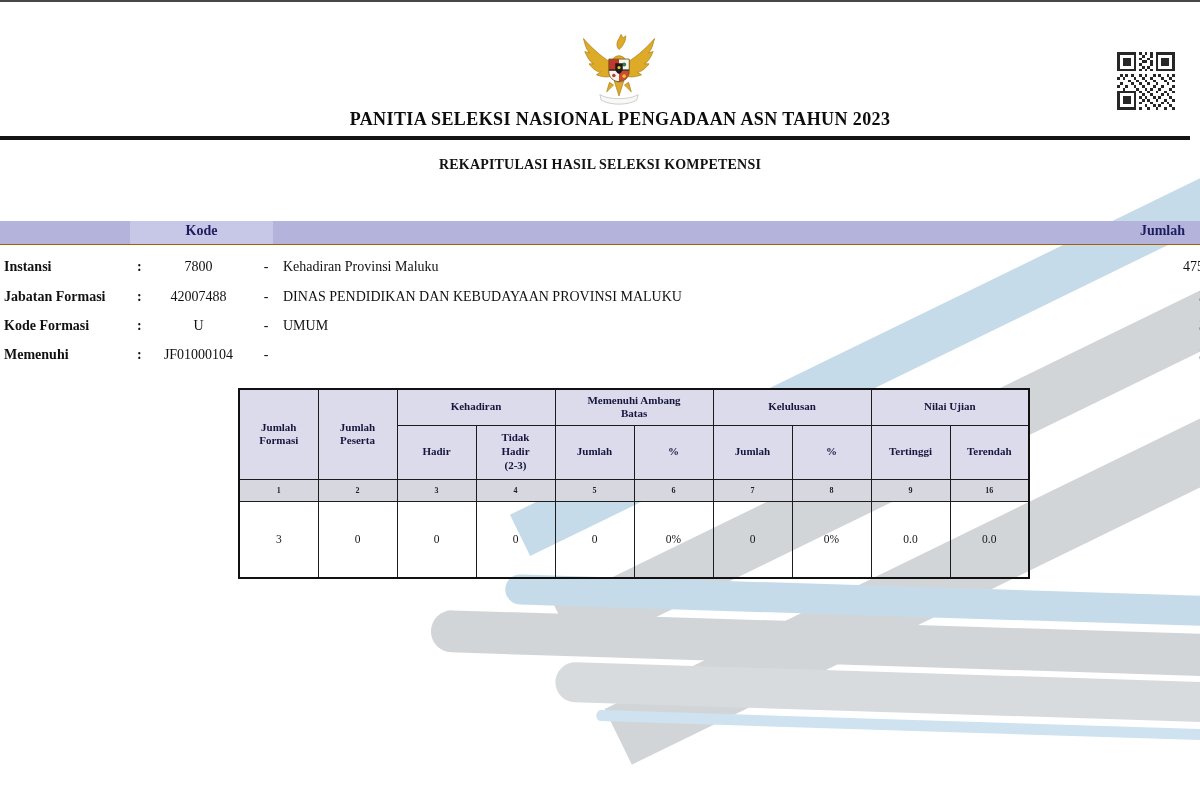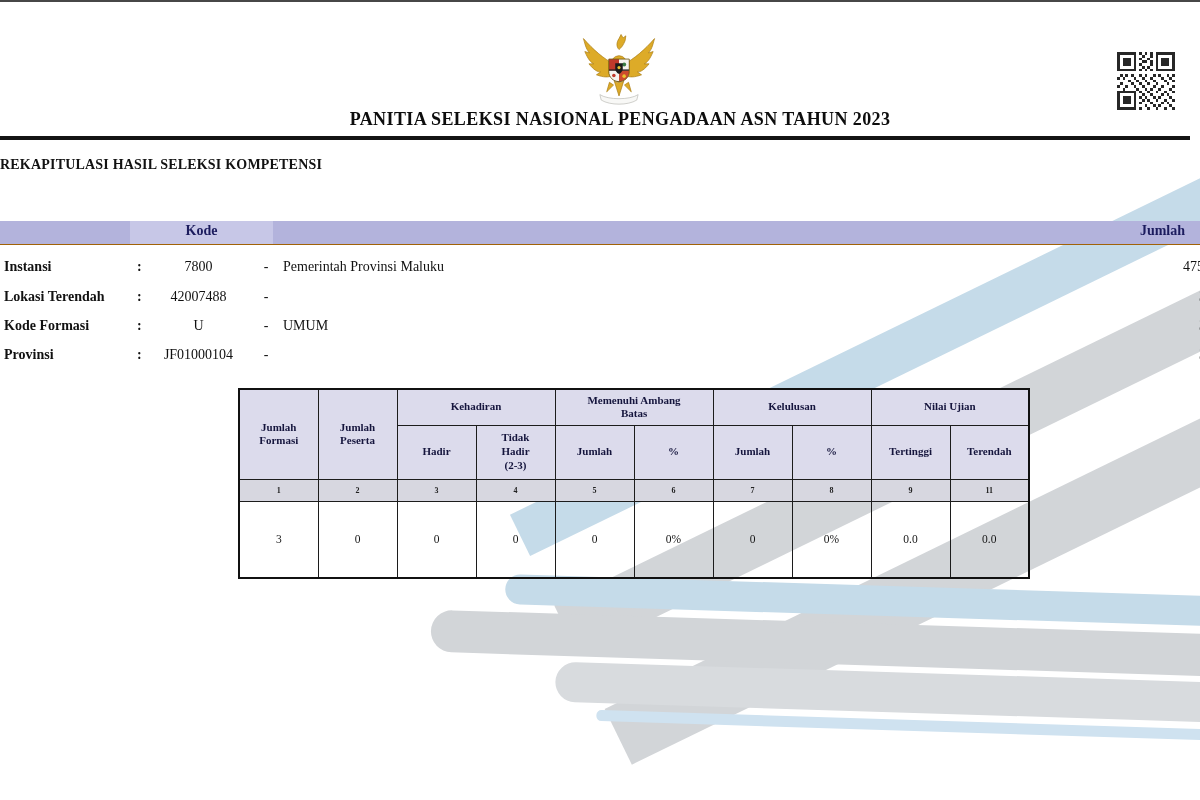--- a/index.html
+++ b/index.html
@@ -12,21 +12,21 @@
 
   
   .emblem{position:absolute;left:578px;top:29px;width:82px;height:82px;}
   .qr{position:absolute;left:1117px;top:52px;width:58px;height:58px;}
   .doc-title{
     position:absolute;left:0;top:109px;width:1200px;text-align:center;
     padding-left:40px;box-sizing:border-box;
     font-size:18px;font-weight:700;letter-spacing:.4px;color:#0d0d0d;
   }
   .rule{position:absolute;left:0;top:136px;width:1190px;height:4px;background:#141414;}
-  .subtitle{position:absolute;left:0;width:1200px;font-weight:700;font-size:14px;color:#121212;letter-spacing:.2px;}
+  .subtitle{position:absolute;left:0;width:1200px;text-align:center;font-weight:700;font-size:14px;color:#121212;letter-spacing:.2px;}
   .subtitle.s1{top:157px;}
   .subtitle.s2{top:174px;}
 
   
   .kode-bar{position:absolute;left:0;top:221px;width:1200px;height:23px;background:#b3b3dc;border-bottom:1px solid #a16207;}
   .kode-bar .light-seg{position:absolute;left:130px;top:0;width:143px;height:23px;background:#c7c7e7;}
   .bar-label{position:absolute;top:2px;font-weight:700;font-size:14px;color:#1c1c5e;}
   .bar-label.kode{left:130px;width:143px;text-align:center;}
   .bar-label.jumlah{right:15px;}
 
@@ -124,40 +124,41 @@
     <div class="light-seg"></div>
     <span class="bar-label kode">Kode</span>
     <span class="bar-label jumlah">Jumlah</span>
   </div>
 
   <div class="info-row" style="top:259px">
     <span class="lbl">Instansi</span>
     <span class="colon">:</span>
     <span class="code">7800</span>
     <span class="sep">-</span>
-    <span class="val">Pemerintah Provinsi Maluku</span>
+    <span class="val">Kehadiran Provinsi Maluku</span>
     <span class="jm" style="right:-4px">475</span>
   </div>
   <div class="info-row" style="top:289px">
-    <span class="lbl">Lokasi Terendah</span>
+    <span class="lbl">Jabatan Formasi</span>
     <span class="colon">:</span>
     <span class="code">42007488</span>
     <span class="sep">-</span>
+    <span class="val">DINAS PENDIDIKAN DAN KEBUDAYAAN PROVINSI MALUKU</span>
     <span class="jm" style="right:-6px">3</span>
   </div>
   <div class="info-row" style="top:318px">
     <span class="lbl">Kode Formasi</span>
     <span class="colon">:</span>
     <span class="code">U</span>
     <span class="sep">-</span>
     <span class="val">UMUM</span>
     <span class="jm" style="right:-6px">3</span>
   </div>
   <div class="info-row" style="top:347px">
-    <span class="lbl">Provinsi</span>
+    <span class="lbl">Memenuhi</span>
     <span class="colon">:</span>
     <span class="code">JF01000104</span>
     <span class="sep">-</span>
     <span class="jm" style="right:-6px">3</span>
   </div>
 
   <table class="recap">
     <colgroup>
       <col style="width:79px">
         <col style="width:79px">
@@ -197,21 +198,21 @@
     <tr class="nums">
       <td>1</td>
       <td>2</td>
       <td>3</td>
       <td>4</td>
       <td>5</td>
       <td>6</td>
       <td>7</td>
       <td>8</td>
       <td>9</td>
-      <td>11</td>
+      <td>16</td>
     </tr>
     <tr class="data">
       <td>3</td>
       <td>0</td>
       <td>0</td>
       <td>0</td>
       <td>0</td>
       <td>0%</td>
       <td>0</td>
       <td>0%</td>

